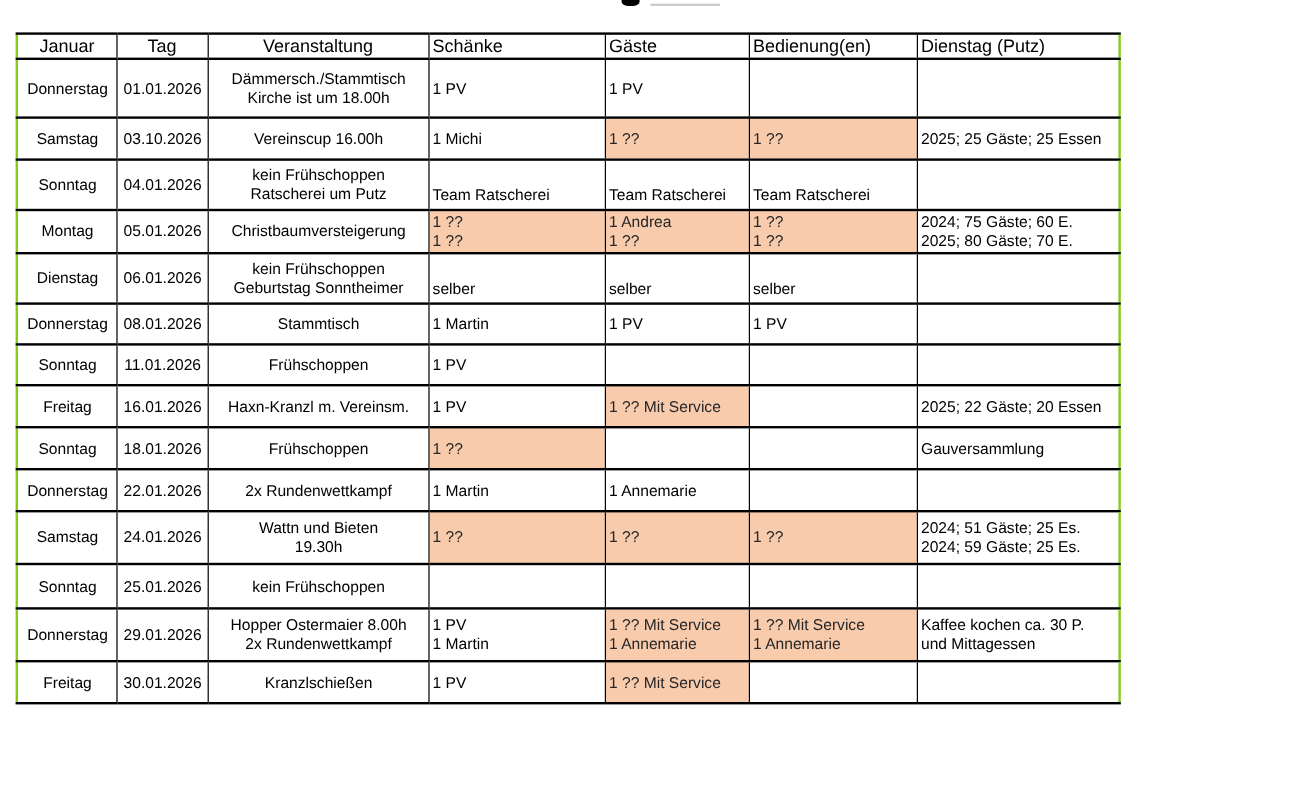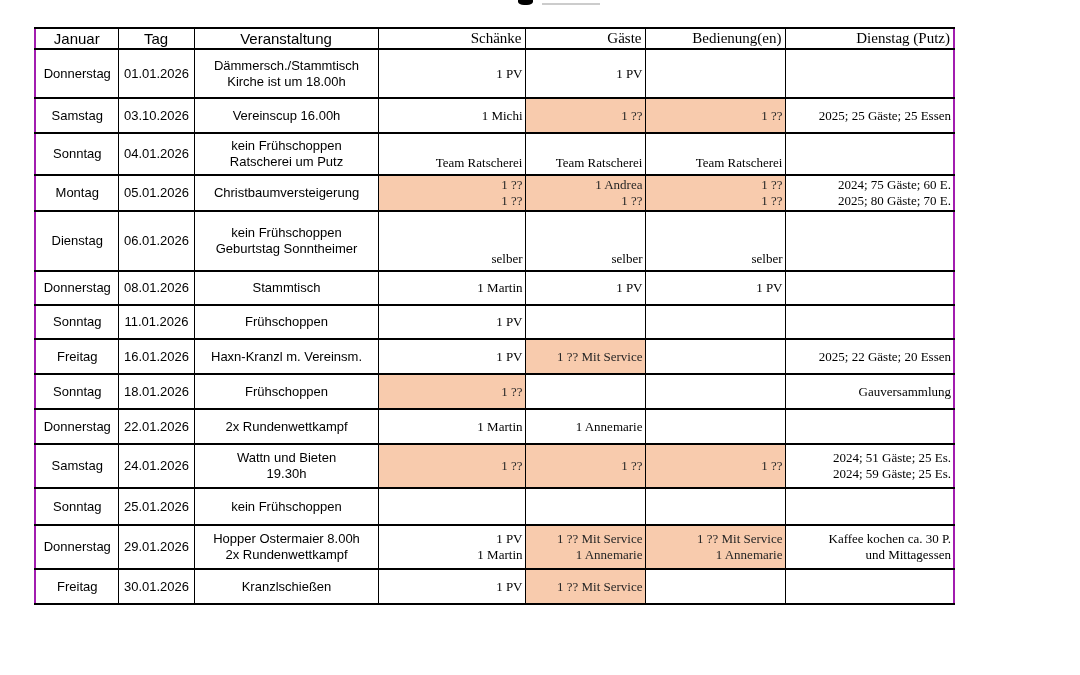--- a/index.html
+++ b/index.html
@@ -4,26 +4,26 @@
 <style>
   html,body{margin:0;padding:0;background:#ffffff;}
   body{width:1080px;height:675px;font-family:"Liberation Sans",sans-serif;}
   .canvas{position:relative;width:1080px;height:675px;background:#ffffff;overflow:hidden;}
 
   
   .title-frag{position:absolute;left:498px;top:0;width:120px;height:8px;overflow:hidden;}
   .frag-blob{position:absolute;left:20px;top:-4px;width:15px;height:9px;background:#000;border-radius:0 0 40% 40%;}
   .frag-rest{position:absolute;left:44px;top:3px;width:58px;height:2px;background:#cccccc;}
 
-  table.sched{position:absolute;left:34px;top:27px;width:919px;border-collapse:collapse;table-layout:fixed;border:2px solid #a21caf;}
+  table.sched{position:absolute;left:13px;top:27px;width:919px;border-collapse:collapse;table-layout:fixed;border:2px solid #84cc16;}
   .sched th,.sched td{border-left:1px solid #000;border-right:1px solid #000;border-top:2px solid #000;border-bottom:2px solid #000;overflow:hidden;color:#000;vertical-align:middle;}
   .sched th{height:19px;font-size:15px;font-weight:400;padding:0 3px;white-space:nowrap;}
   .sched td{font-size:13px;line-height:16px;padding:1px 2px 1px 3px;}
   .center{text-align:center;}
-  .left{text-align:right;font-family:Liberation Serif, serif;}
+  .left{text-align:left;}
   td.hl{background:#F8CBAD;color:#262626;}
   td.vbottom{vertical-align:bottom;padding-bottom:3px;}
   .ln{white-space:nowrap;line-height:16px;}
 </style>
 </head>
 <body>
 
 <div class="canvas">
 
   <div class="title-frag">
@@ -138,21 +138,21 @@
           </td>
           <td class="left hl">
             <div class="ln">1 ??</div>
             <div class="ln">1 ??</div>
           </td>
           <td class="left">
             <div class="ln">2024; 75 Gäste; 60 E.</div>
             <div class="ln">2025; 80 Gäste; 70 E.</div>
           </td>
         </tr>
-        <tr style="height: 60px;">
+        <tr style="height: 42px;">
           <td class="center">
             <div class="ln">Dienstag</div>
           </td>
           <td class="center">
             <div class="ln">06.01.2026</div>
           </td>
           <td class="center">
             <div class="ln">kein Frühschoppen</div>
             <div class="ln">Geburtstag Sonntheimer</div>
           </td>

